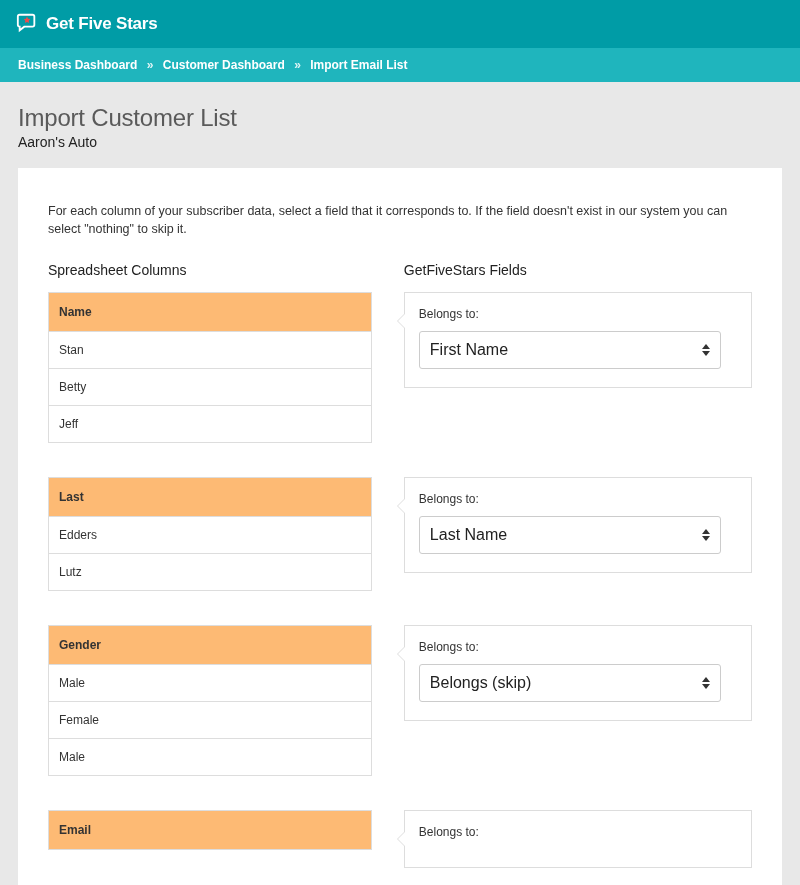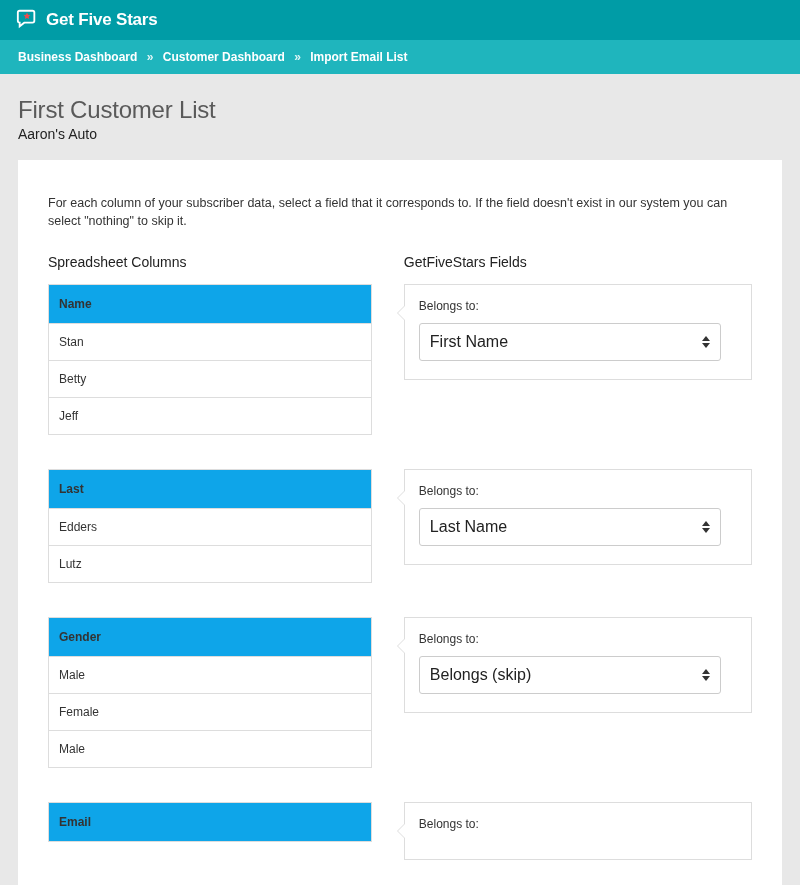--- a/index.html
+++ b/index.html
@@ -5,21 +5,21 @@
   * { box-sizing: border-box; margin: 0; padding: 0; }
   body {
     font-family: "Helvetica Neue", Helvetica, Arial, sans-serif;
     background: #e8e8e8;
     color: #333;
     font-size: 13px;
     width: 800px;
   }
   .topbar {
     background: #009ca6;
-    height: 40px;
+    height: 48px;
     display: flex;
     align-items: center;
     padding: 0 16px;
   }
   .logo-wrap {
     display: flex;
     align-items: center;
     gap: 8px;
   }
   .logo-text {
@@ -83,21 +83,21 @@
   }
   .col-right {
     width: 54%;
     padding-left: 32px;
   }
   .col-table {
     border: 1px solid #ddd;
     border-bottom: none;
   }
   .col-header {
-    background: #0ea5e9;
+    background: #fdba74;
     font-weight: 700;
     font-size: 12px;
     padding: 12px 10px;
     border-bottom: 1px solid #ddd;
   }
   .col-cell {
     font-size: 12px;
     padding: 11px 10px;
     border-bottom: 1px solid #ddd;
     color: #333;
@@ -182,21 +182,21 @@
 </div>
 
 <div class="breadcrumb-bar">
   <a href="#">Business Dashboard</a>
   <span class="breadcrumb-sep">»</span>
   <a href="#">Customer Dashboard</a>
   <span class="breadcrumb-sep">»</span>
   <a href="#">Import Email List</a>
 </div>
 
-<h1 class="page-title">First Customer List</h1>
+<h1 class="page-title">Import Customer List</h1>
 <div class="page-subtitle">Aaron's Auto</div>
 
 <div class="card">
 
   <p class="instructions">For each column of your subscriber data, select a field that it corresponds to.  If the field doesn't exist in our system you can select "nothing" to skip it.</p>
 
   <div class="section-headers">
     <div class="left-h">Spreadsheet Columns</div>
     <div class="right-h">GetFiveStars Fields</div>
   </div>

